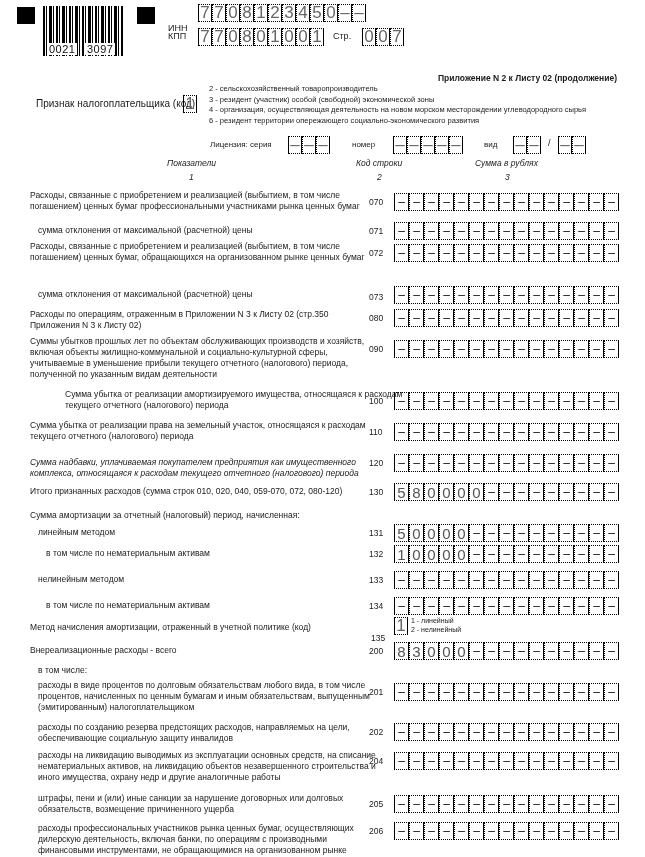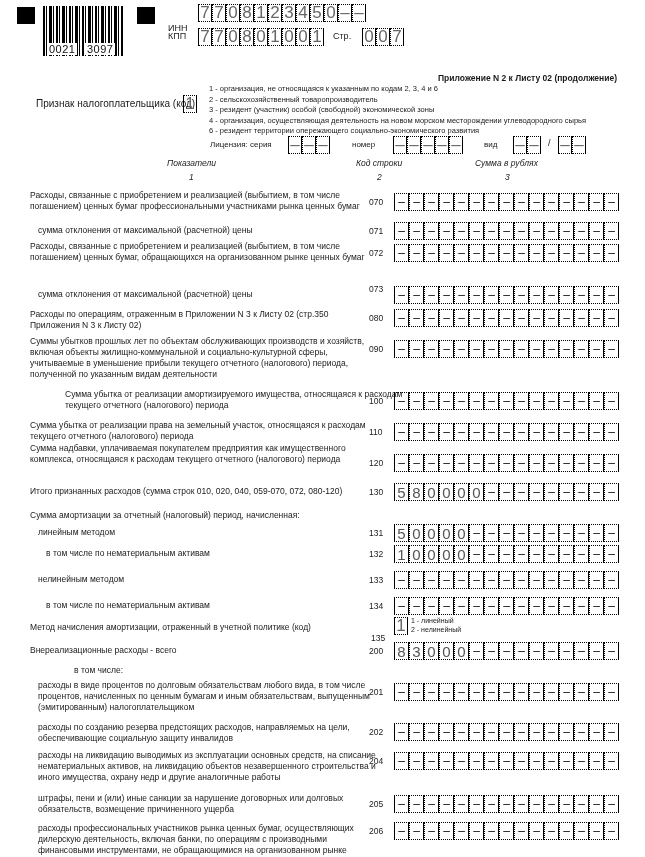--- a/index.html
+++ b/index.html
@@ -76,21 +76,20 @@
     <div class="cell top">7</div>
   </div>
 
 <span class="abs title" style="left:438px;top:73px;">Приложение N 2 к Листу 02 (продолжение)</span>
 
 <span class="abs" style="left:36px;top:98px;font-size:10px;">Признак налогоплательщика (код)</span>
 <div class="cells" id="taxpayer-cells" style="left:183px;top:95px;">
     <div class="cell top">1</div>
   </div>
 <div class="abs legend" id="taxpayer-legend" style="left:209px;top:84px;">
-    <div>1 - организация, не относящаяся к указанным по кодам 2, 3, 4 и 6</div>
     <div>2 - сельскохозяйственный товаропроизводитель</div>
     <div>3 - резидент (участник) особой (свободной) экономической зоны</div>
     <div>4 - организация, осуществляющая деятельность на новом морском месторождении углеводородного сырья</div>
     <div>6 - резидент территории опережающего социально-экономического развития</div>
   </div>
 
 <span class="abs" style="left:210px;top:140px;font-size:8px;">Лицензия: серия</span>
 <div class="cells" id="lic-series" style="left:288px;top:136px;">
     <div class="cell top dash">–</div>
     <div class="cell top dash">–</div>
@@ -123,21 +122,21 @@
 <span class="abs hdr" style="left:505px;top:172px;">3</span>
 
 <span class="abs" style="left:30px;top:510px;font-size:8.5px;">Сумма амортизации за отчетный (налоговый) период, начисленная:</span>
 <span class="abs" style="left:30px;top:622px;font-size:8.5px;">Метод начисления амортизации, отраженный в учетной политике (код)</span>
 <span class="abs" style="left:371px;top:622px;font-size:8.5px;margin-top:11px;">135</span>
 <div class="cells" id="method-cells" style="left:394px;top:617px;">
     <div class="cell top">1</div>
   </div>
 <span class="abs" style="left:411px;top:617px;font-size:7px;">1 - линейный</span>
 <span class="abs" style="left:411px;top:626px;font-size:7px;">2 - нелинейный</span>
-<span class="abs" style="left:38px;top:665px;font-size:8.5px;margin-left:36px;">в том числе:</span>
+<span class="abs" style="left:38px;top:665px;font-size:8.5px;">в том числе:</span>
 
 <div id="rows">
     <div class="lineText" style="top: 190px;">Расходы, связанные с приобретением и реализацией (выбытием, в том числе погашением) ценных бумаг профессиональными участниками рынка ценных бумаг</div>
     <div class="code" style="top: 197px;">070</div>
     <div class="cells row-cells" style="left: 394px; top: 193px;">
       <div class="cell dash">–</div>
       <div class="cell dash">–</div>
       <div class="cell dash">–</div>
       <div class="cell dash">–</div>
       <div class="cell dash">–</div>
@@ -184,21 +183,21 @@
       <div class="cell dash">–</div>
       <div class="cell dash">–</div>
       <div class="cell dash">–</div>
       <div class="cell dash">–</div>
       <div class="cell dash">–</div>
       <div class="cell dash">–</div>
       <div class="cell dash">–</div>
       <div class="cell dash">–</div>
     </div>
     <div class="lineText indent1" style="top: 289px;">сумма отклонения от максимальной (расчетной) цены</div>
-    <div class="code" style="top: 284px;">073</div>
+    <div class="code" style="top: 292px;">073</div>
     <div class="cells row-cells" style="left: 394px; top: 286px;">
       <div class="cell dash">–</div>
       <div class="cell dash">–</div>
       <div class="cell dash">–</div>
       <div class="cell dash">–</div>
       <div class="cell dash">–</div>
       <div class="cell dash">–</div>
       <div class="cell dash">–</div>
       <div class="cell dash">–</div>
       <div class="cell dash">–</div>
@@ -278,21 +277,21 @@
       <div class="cell dash">–</div>
       <div class="cell dash">–</div>
       <div class="cell dash">–</div>
       <div class="cell dash">–</div>
       <div class="cell dash">–</div>
       <div class="cell dash">–</div>
       <div class="cell dash">–</div>
       <div class="cell dash">–</div>
       <div class="cell dash">–</div>
     </div>
-    <div class="lineText" style="top: 443px;">Сумма надбавки, уплачиваемая покупателем предприятия как имущественного комплекса, относящаяся к расходам текущего отчетного (налогового) периода</div>
+    <div class="lineText" style="top: 457px; font-style: italic;">Сумма надбавки, уплачиваемая покупателем предприятия как имущественного комплекса, относящаяся к расходам текущего отчетного (налогового) периода</div>
     <div class="code" style="top: 458px;">120</div>
     <div class="cells row-cells" style="left: 394px; top: 454px;">
       <div class="cell dash">–</div>
       <div class="cell dash">–</div>
       <div class="cell dash">–</div>
       <div class="cell dash">–</div>
       <div class="cell dash">–</div>
       <div class="cell dash">–</div>
       <div class="cell dash">–</div>
       <div class="cell dash">–</div>

